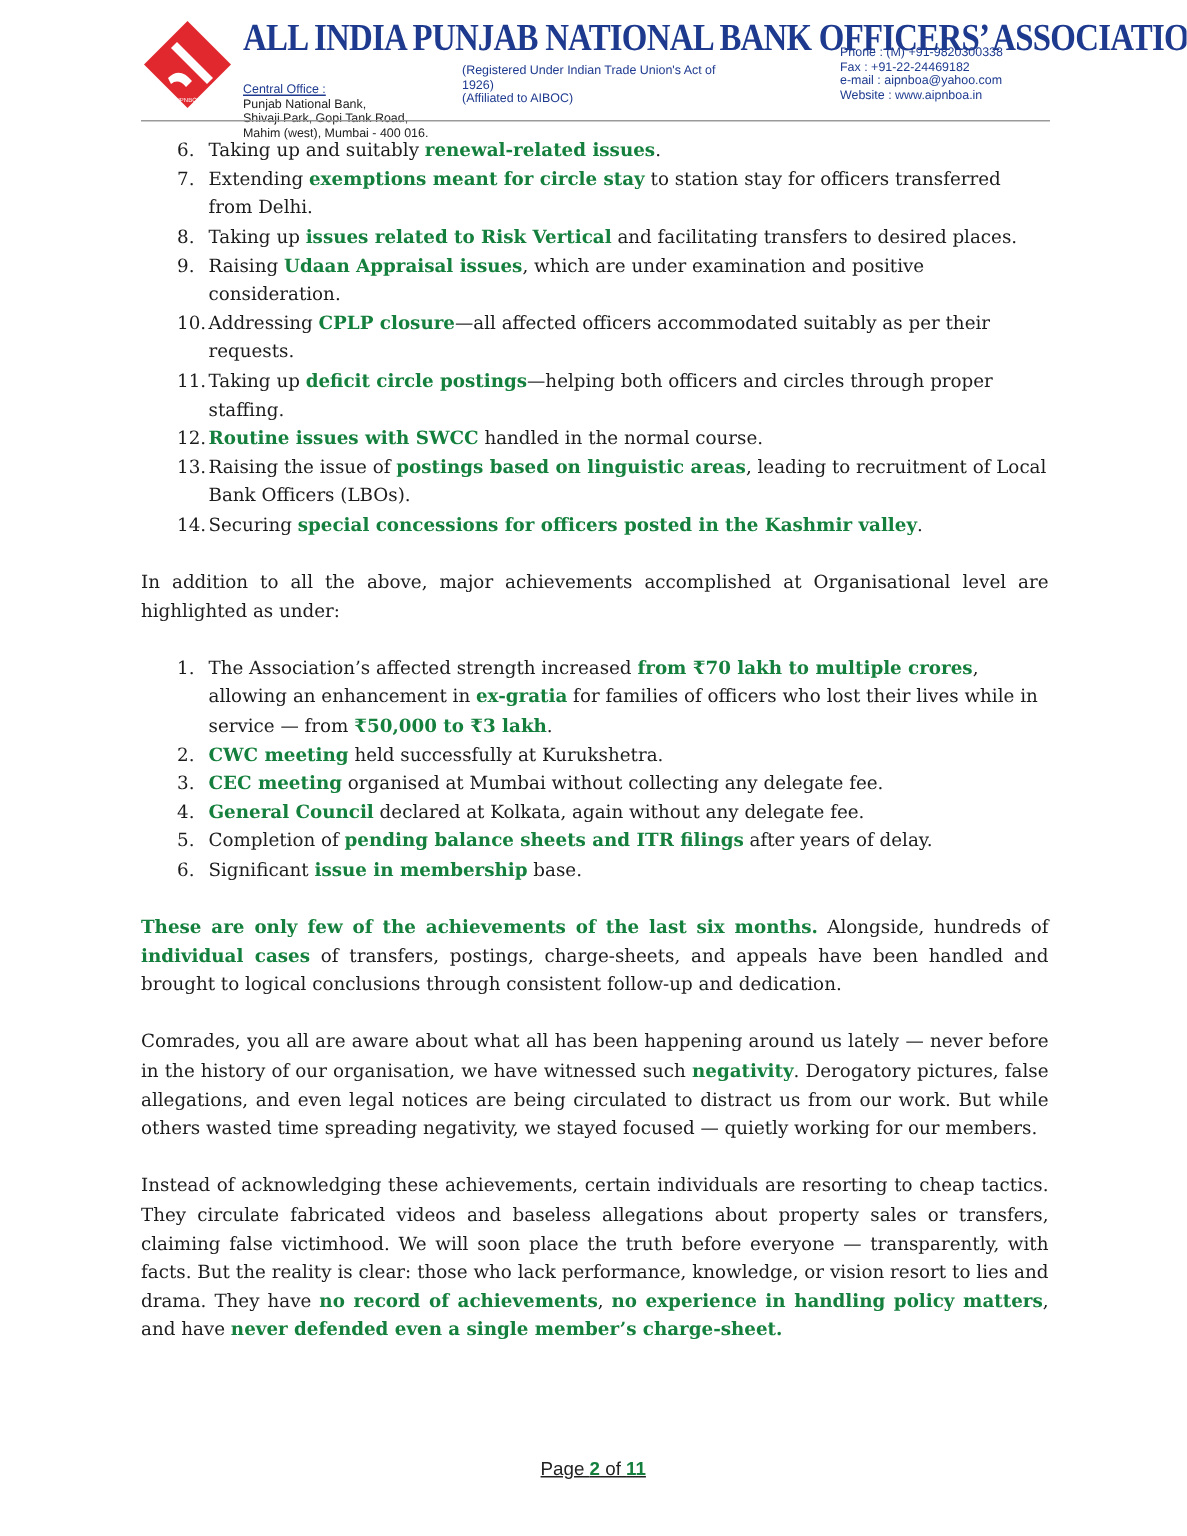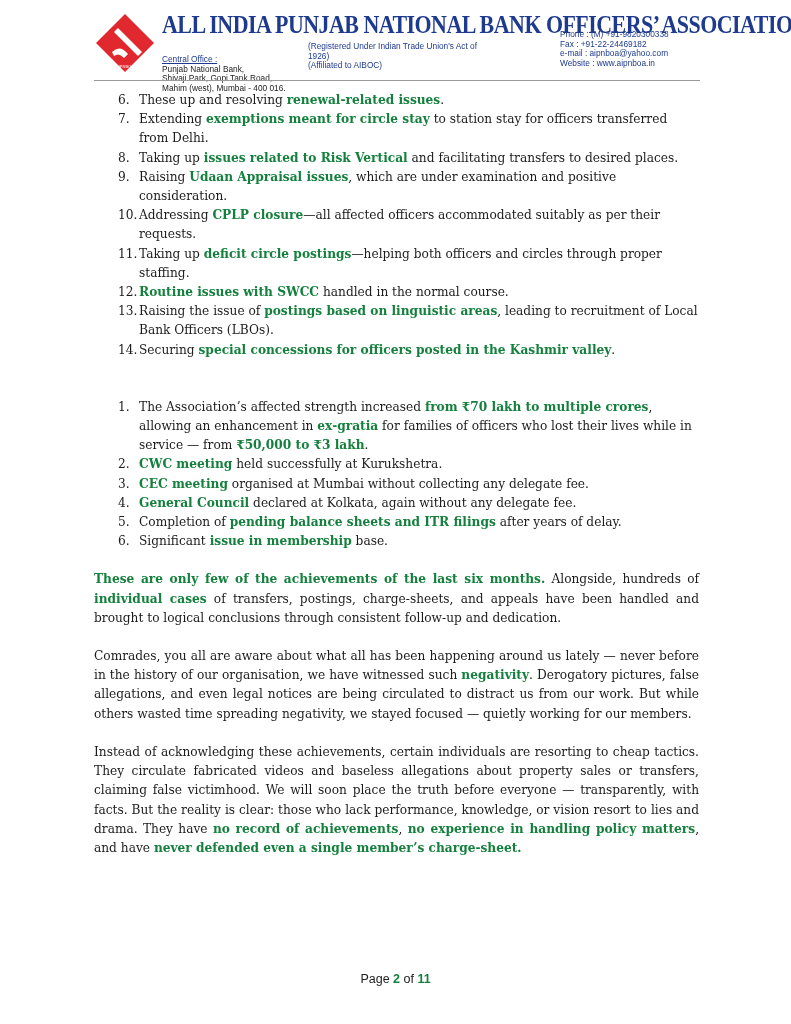--- a/index.html
+++ b/index.html
@@ -13,21 +13,21 @@
   .reg { position: absolute; left: 214px; top: 32px; text-align: left; color: #1e3a8f; width: 170px; }
   .contact { position: absolute; left: 466px; top: 20px; color: #1e3a8f; }
   .hr { position: absolute; left: 94px; top: 80px; width: 606px; height: 1px; background: #9a9a9a; }
   .content { position: absolute; left: 94px; top: 91px; width: 605px; font-family: "DejaVu Serif", serif; font-size: 12.2px; line-height: 19.2px; color: #1c1c1c; }
   ol { margin: 0; padding: 0; list-style: none; }
   ol li { position: relative; padding-left: 45px; }
   ol li .num { position: absolute; left: 24px; top: 0; }
   b { font-weight: bold; color: #15803d; }
   p { margin: 0; text-align: justify; }
   .gap { height: 19px; }
-  .footer { position: absolute; left: 0; width: 791px; top: 972px; text-align: center; font-family: "Liberation Sans", sans-serif; font-size: 12.5px; color: #222; }
+  .footer { position: absolute; left: 0; width: 791px; top: 972px; text-align: center; font-family: "Liberation Sans", sans-serif; font-size: 12.5px; color: #222; text-decoration: underline; }
 </style>
 </head>
 <body>
 
 <div class="letterhead">
   <svg class="logo" viewBox="0 0 62 62">
     <polygon points="31,2 60,31 31,60 2,31" fill="#e0282e"></polygon>
     <polygon points="24,16 48,40 44,44 20,20" fill="#ffffff"></polygon>
     <polygon points="16,24 40,48 36,52 12,28" fill="#ffffff" opacity="0"></polygon>
     <path d="M18,40 Q26,32 34,42 L30,46 Q25,40 20,44 Z" fill="#ffffff"></path>
@@ -48,31 +48,32 @@
     <div>Phone : (M) +91-9820300338</div>
     <div>Fax : +91-22-24469182</div>
     <div>e-mail : aipnboa@yahoo.com</div>
     <div>Website : www.aipnboa.in</div>
   </div>
 </div>
 <div class="hr"></div>
 
 <div class="content">
   <ol id="list1">
-      <li><span class="num">6.</span><span>These up and resolving </span><b>renewal-related issues</b><span>.</span></li>
+      <li><span class="num">6.</span><span>Taking up and suitably </span><b>renewal-related issues</b><span>.</span></li>
       <li><span class="num">7.</span><span>Extending </span><b>exemptions meant for circle stay</b><span> to station stay for officers transferred from Delhi.</span></li>
       <li><span class="num">8.</span><span>Taking up </span><b>issues related to Risk Vertical</b><span> and facilitating transfers to desired places.</span></li>
       <li><span class="num">9.</span><span>Raising </span><b>Udaan Appraisal issues</b><span>, which are under examination and positive consideration.</span></li>
       <li><span class="num">10.</span><span>Addressing </span><b>CPLP closure</b><span>—all affected officers accommodated suitably as per their requests.</span></li>
       <li><span class="num">11.</span><span>Taking up </span><b>deficit circle postings</b><span>—helping both officers and circles through proper staffing.</span></li>
       <li><span class="num">12.</span><b>Routine issues with SWCC</b><span> handled in the normal course.</span></li>
       <li><span class="num">13.</span><span>Raising the issue of </span><b>postings based on linguistic areas</b><span>, leading to recruitment of Local Bank Officers (LBOs).</span></li>
       <li><span class="num">14.</span><span>Securing </span><b>special concessions for officers posted in the Kashmir valley</b><span>.</span></li>
     </ol>
   <div class="gap"></div>
+  <p>In addition to all the above, major achievements accomplished at Organisational level are highlighted as under:</p>
   <div class="gap"></div>
   <ol id="list2">
       <li><span class="num">1.</span><span>The Association’s affected strength increased </span><b>from ₹70 lakh to multiple crores</b><span>, allowing an enhancement in </span><b>ex-gratia</b><span> for families of officers who lost their lives while in service — from </span><b>₹50,000 to ₹3 lakh</b><span>.</span></li>
       <li><span class="num">2.</span><b>CWC meeting</b><span> held successfully at Kurukshetra.</span></li>
       <li><span class="num">3.</span><b>CEC meeting</b><span> organised at Mumbai without collecting any delegate fee.</span></li>
       <li><span class="num">4.</span><b>General Council</b><span> declared at Kolkata, again without any delegate fee.</span></li>
       <li><span class="num">5.</span><span>Completion of </span><b>pending balance sheets and ITR filings</b><span> after years of delay.</span></li>
       <li><span class="num">6.</span><span>Significant </span><b>issue in membership</b><span> base.</span></li>
     </ol>
   <div class="gap"></div>

